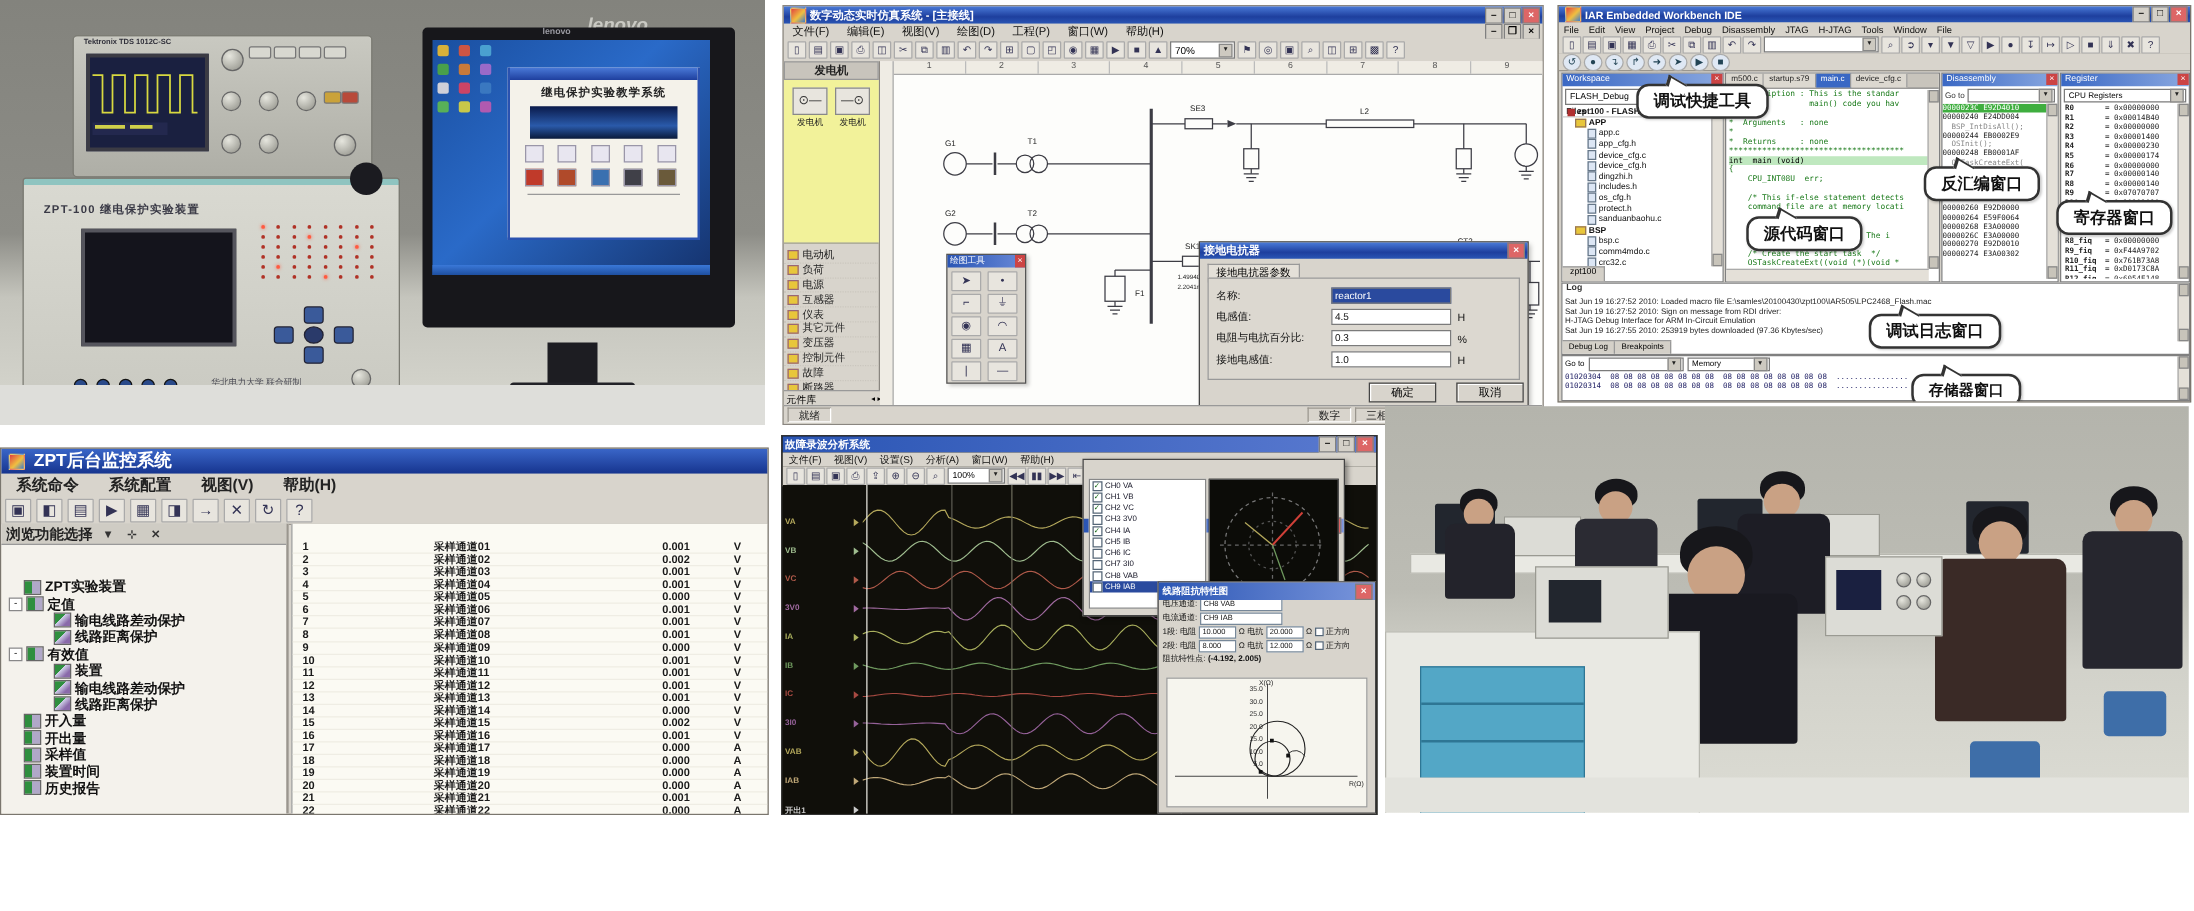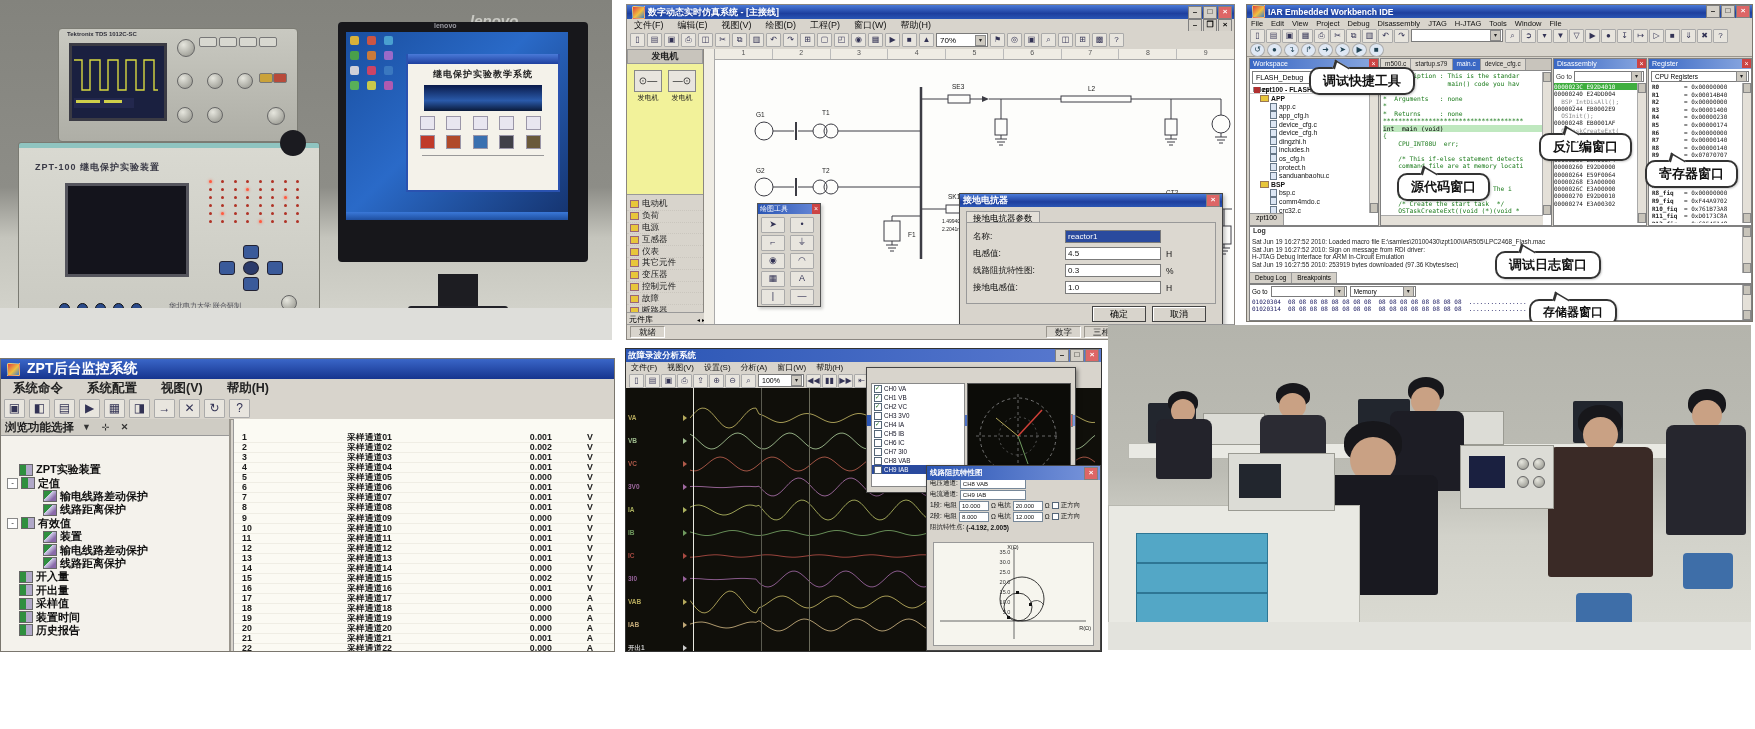--- a/index.html
+++ b/index.html
@@ -104,21 +104,21 @@
   
   #sim-dialog{left:332px;top:188px;width:262px;height:132px;background:#d8d4cc;border:1px solid #444;box-shadow:2px 2px 4px #0004;}
   #sim-dialog .dtitle{height:13px;font-size:9px;padding-left:3px;}
   #sim-dlg-tab{position:absolute;left:6px;top:17px;font-size:8.5px;border:1px solid #999;border-bottom:none;background:#e4e0d8;padding:1px 6px;}
   #sim-dlg-body{position:absolute;left:6px;top:28px;right:6px;bottom:22px;border:1px solid #999;background:#dcd8d0;padding:5px 6px 0 6px;}
   .dfield{display:flex;align-items:center;height:17px;font-size:8.5px;color:#111;}
   .dfield .dlab{width:92px;}
   .dfield .dinput{width:92px;height:11px;background:#fff;border:1px solid #7b7b7b;font-size:8px;line-height:11px;padding-left:2px;}
   .dfield .dinput.sel{background:#2a4a9e;color:#fff;}
   .dfield .dunit{margin-left:5px;}
-  .dbtnrow{position:absolute;right:16px;bottom:4px;display:flex;gap:6px;justify-content:flex-end;}
+  .dbtnrow{position:absolute;right:3px;bottom:4px;display:flex;gap:16px;justify-content:flex-end;}
   .dbtn{width:52px;height:14px;background:#d8d4cc;border:1px solid #444;box-shadow:inset 1px 1px 0 #fff;font-size:9px;text-align:center;line-height:14px;}
 
   
   #p-ide{left:1246px;top:4px;width:505px;height:316px;background:#d4d0c8;border:1px solid #7a766e;font-family:"Liberation Sans",sans-serif;}
   #ide-title{height:13px;font-size:8.5px;padding-left:2px;}
   #ide-menu{top:13px;height:10px;font-size:7.5px;}
   #ide-menu .mitem{padding:0 4px;}
   #ide-tb1{top:23px;height:15px;}
   #ide-tb2{top:38px;height:13px;border-bottom:1px solid #9a968e;}
   #ide-tb2 .ticon{border-radius:50%;background:#dfe8f4;color:#245;}
@@ -622,21 +622,21 @@
             <span class="dlab">名称:</span>
             <span class="dinput sel">reactor1</span>
             <span class="dunit"></span>
           </div>
           <div class="dfield">
             <span class="dlab">电感值:</span>
             <span class="dinput">4.5</span>
             <span class="dunit">H</span>
           </div>
           <div class="dfield">
-            <span class="dlab">线路阻抗特性图:</span>
+            <span class="dlab">电阻与电抗百分比:</span>
             <span class="dinput">0.3</span>
             <span class="dunit">%</span>
           </div>
           <div class="dfield">
             <span class="dlab">接地电感值:</span>
             <span class="dinput">1.0</span>
             <span class="dunit">H</span>
           </div>
         </div>
       <div class="dbtnrow">

